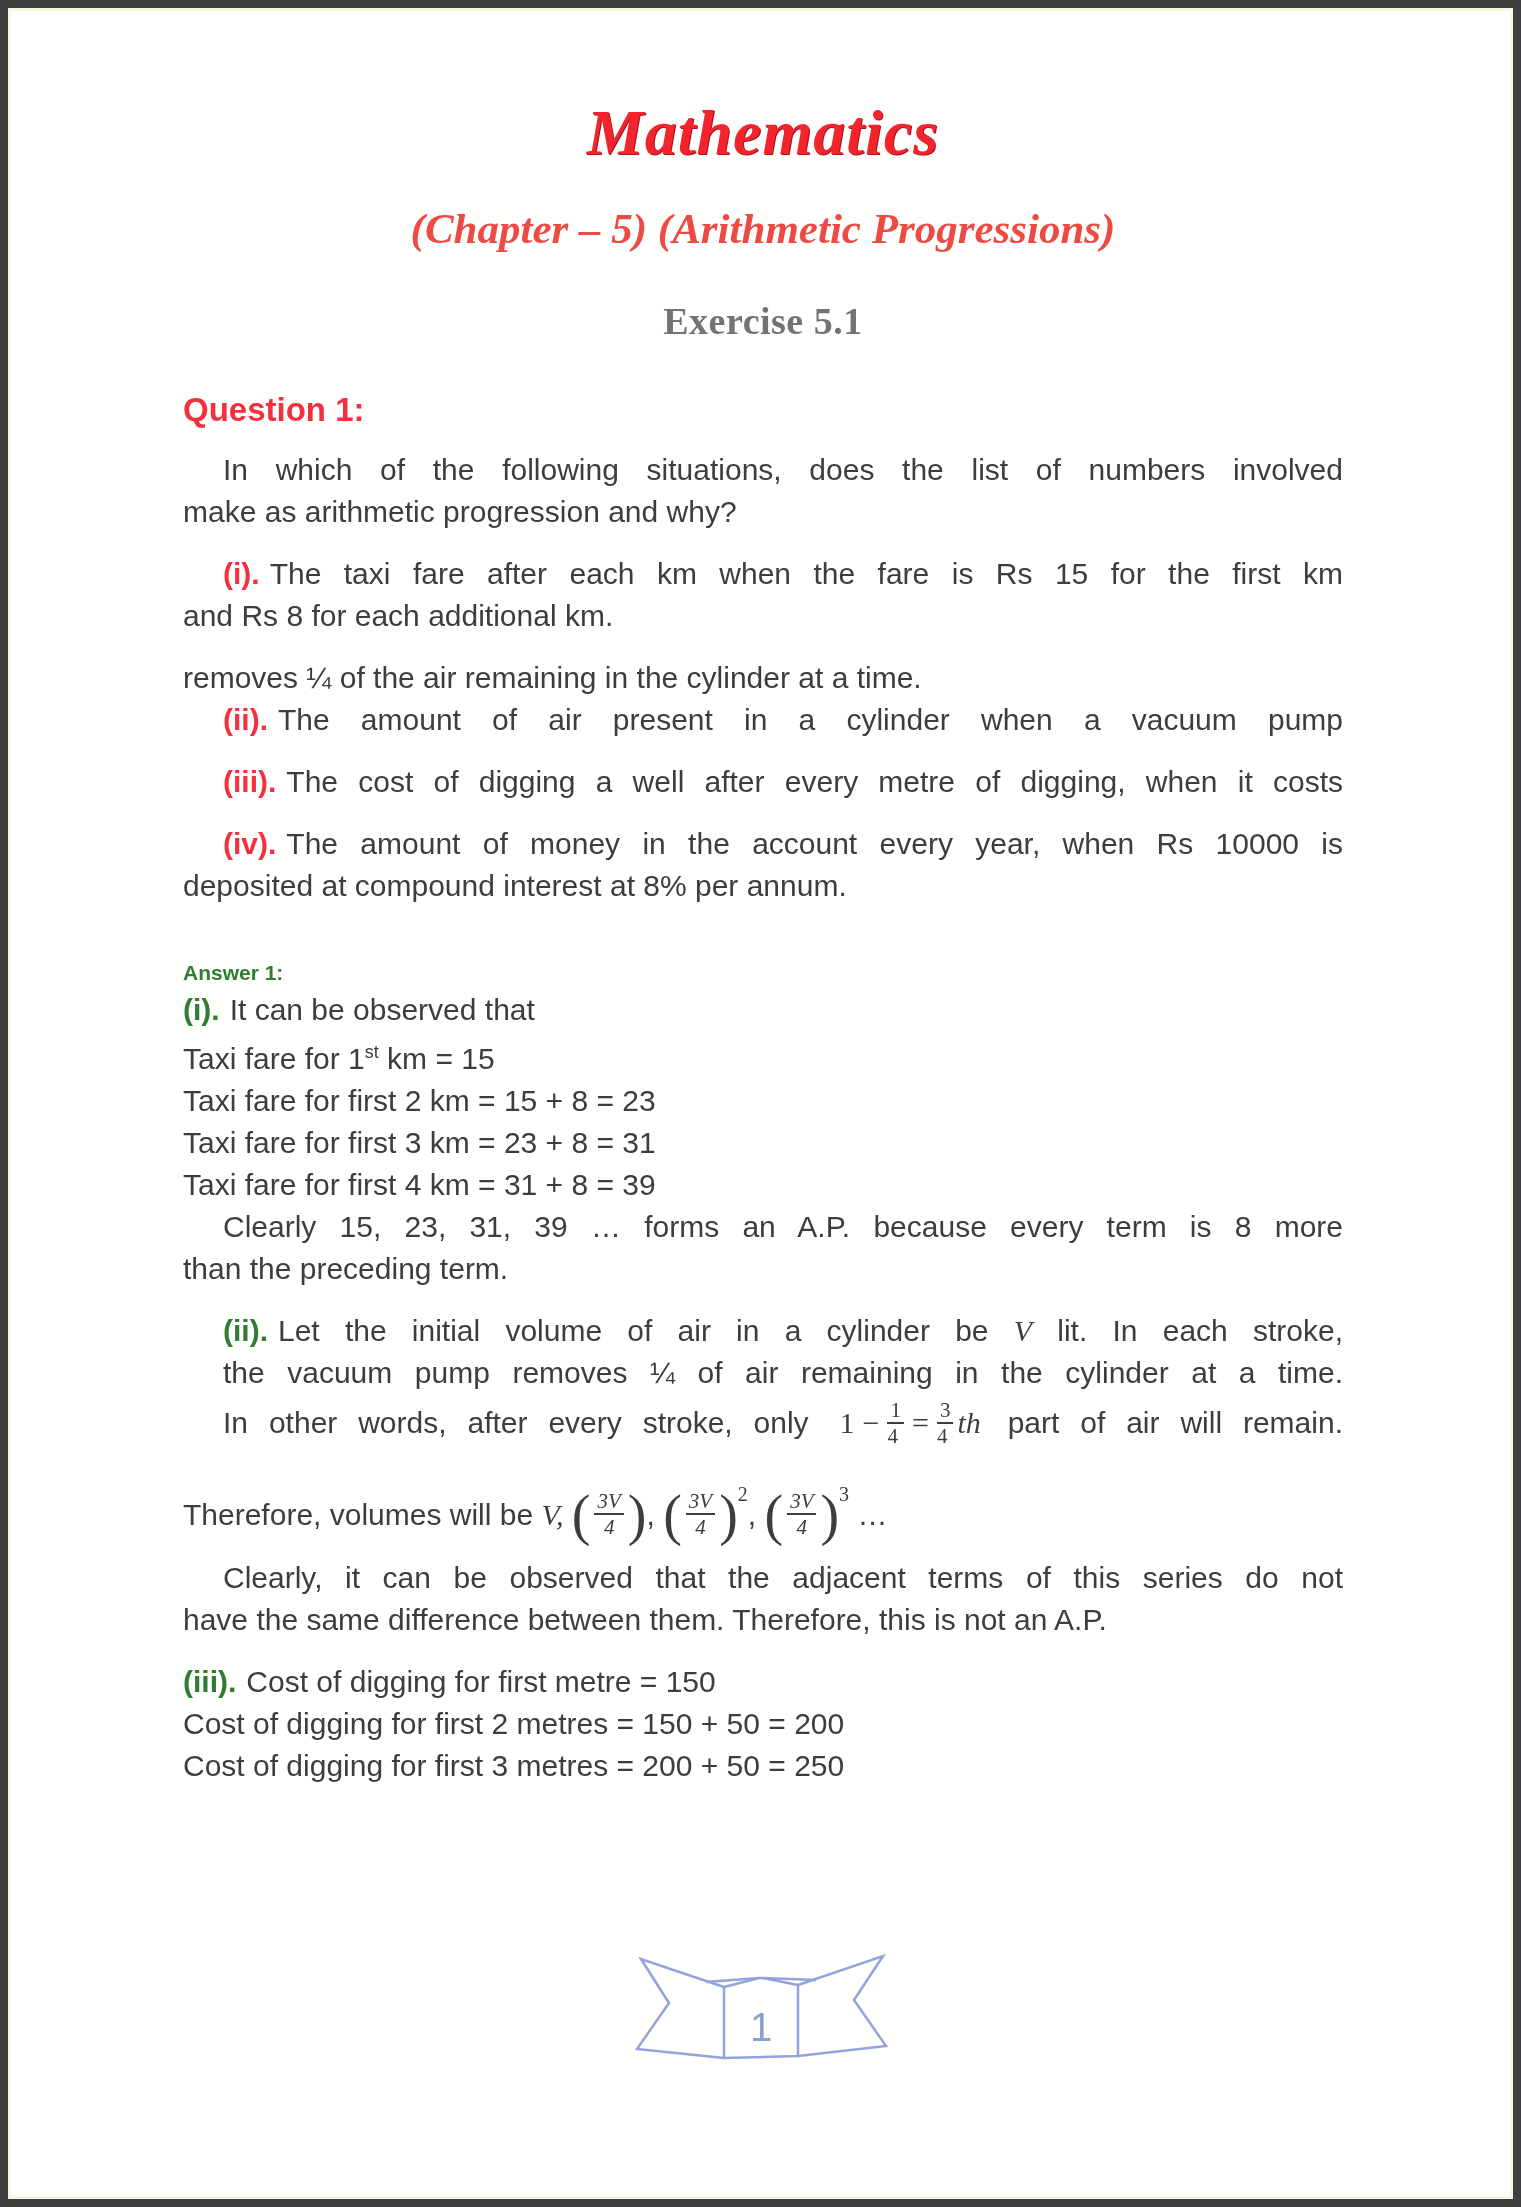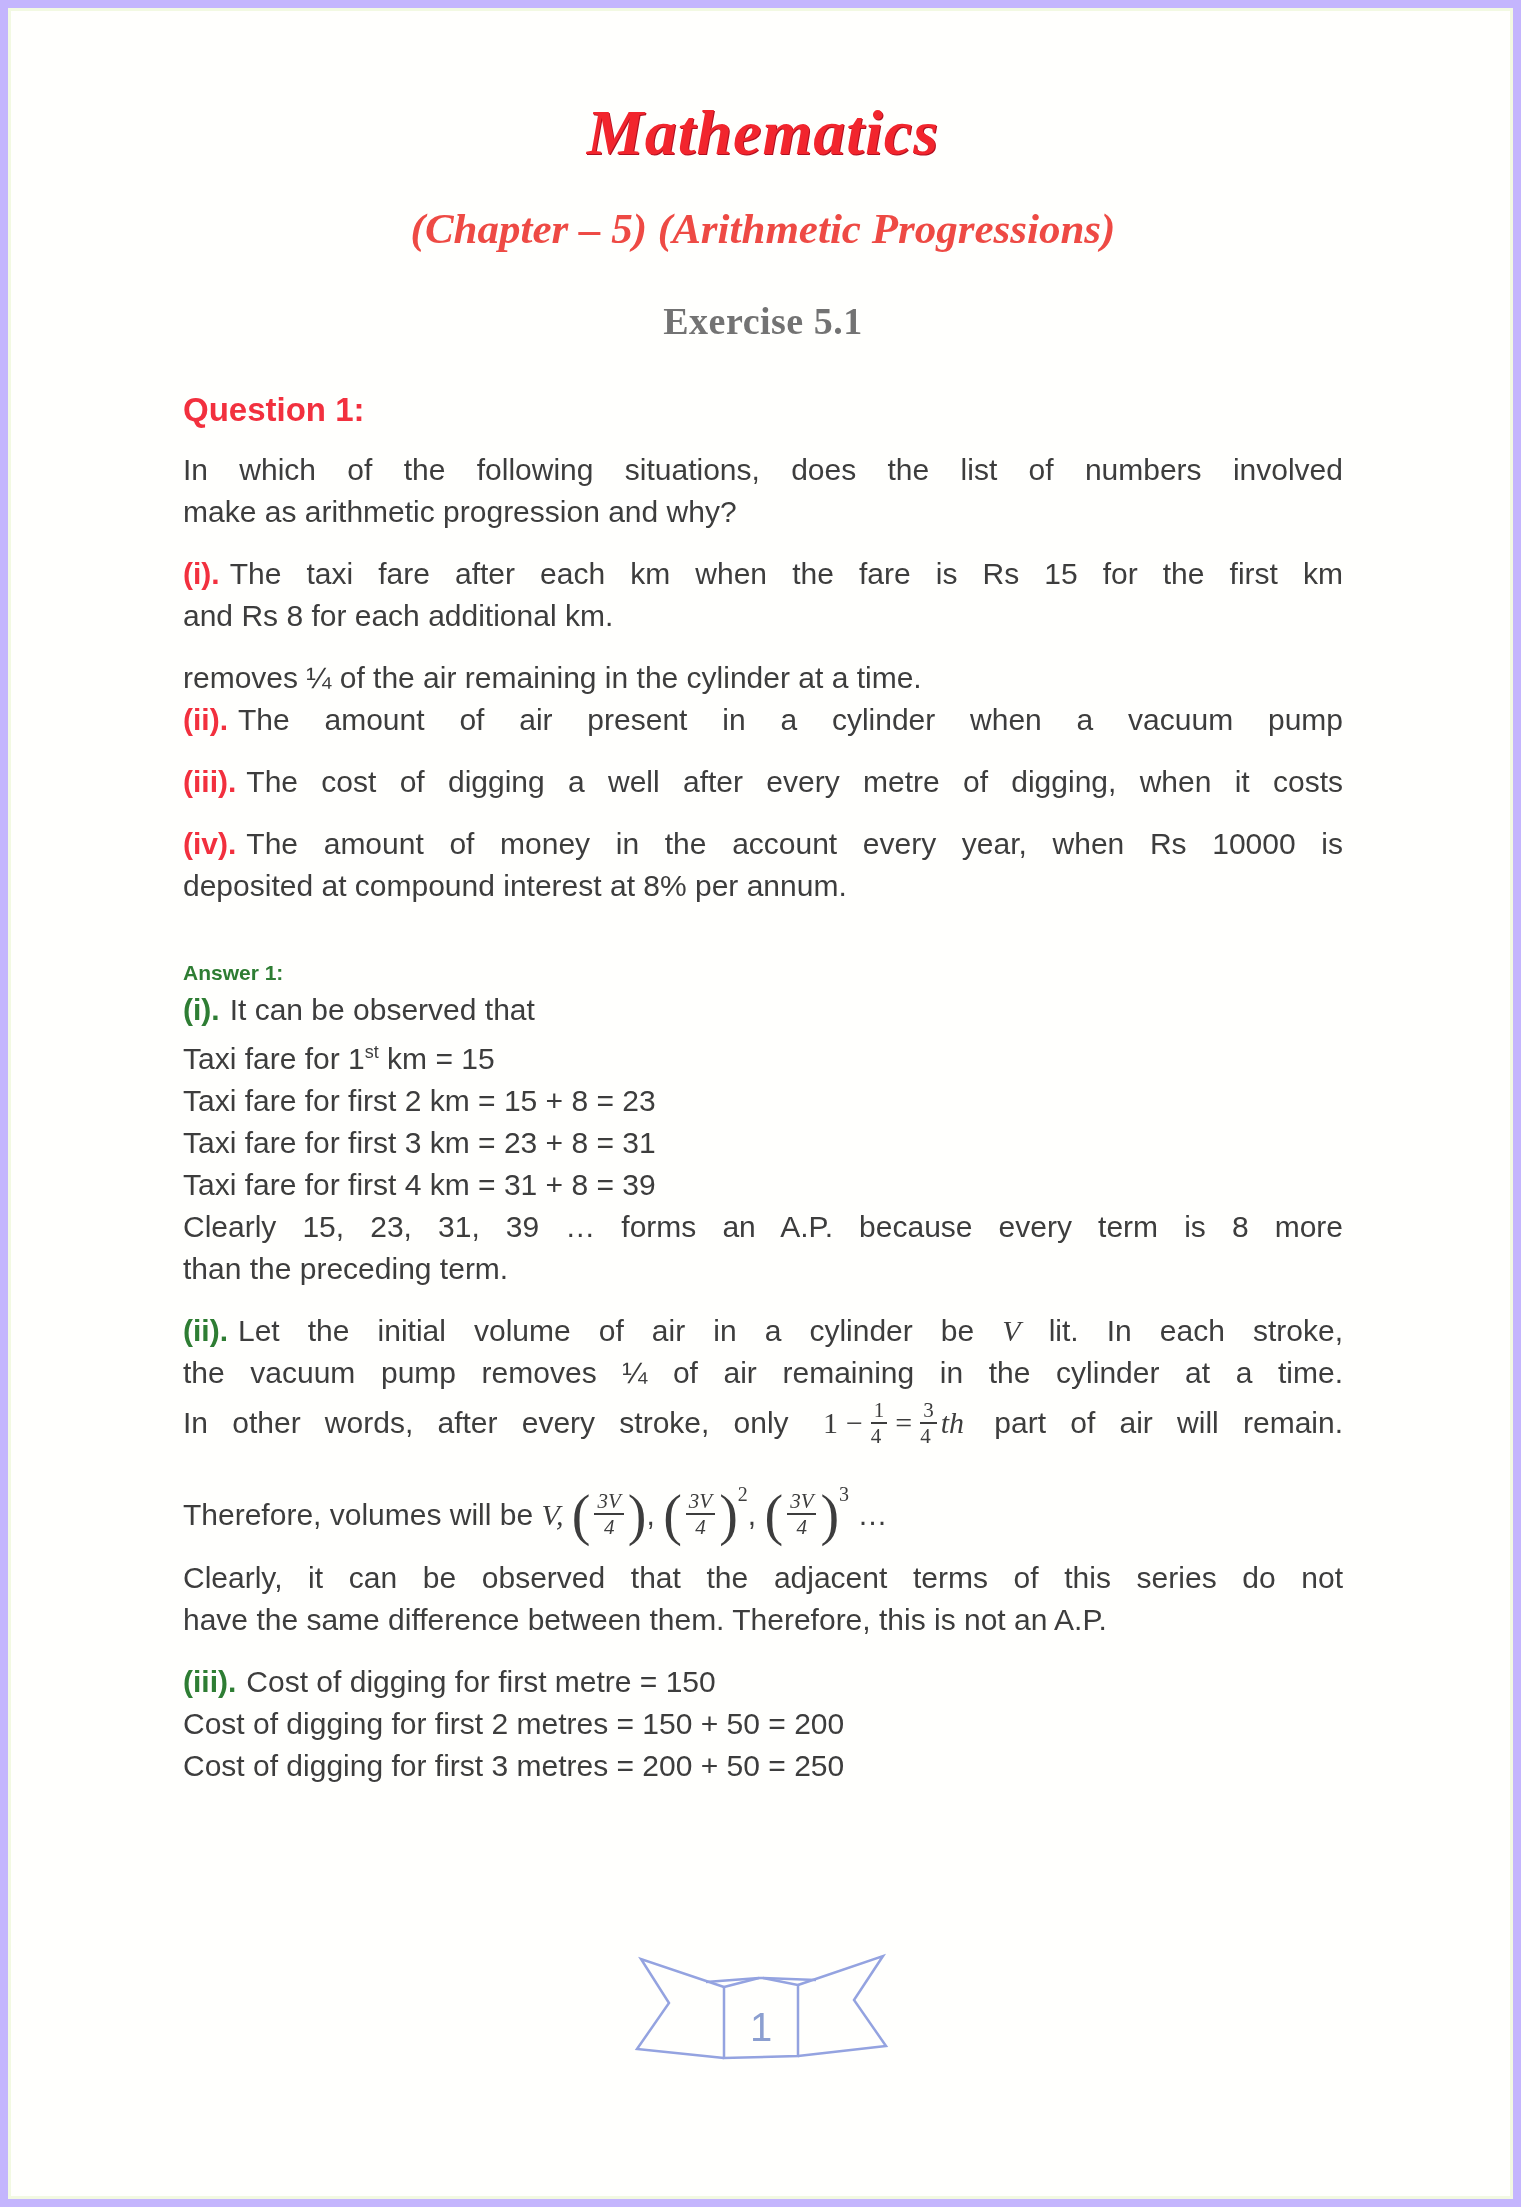--- a/index.html
+++ b/index.html
@@ -1,20 +1,20 @@
 <!DOCTYPE html>
 <html><head>
 <meta charset="utf-8">
 <style>
   html,body{margin:0;padding:0;background:#ffffff;}
   .page{
     position:relative;
     width:1521px;height:2207px;
     box-sizing:border-box;
-    border:8px solid #c4b5fd;
+    border:8px solid #404040;
     box-shadow:inset 0 0 0 3px #f2f9e2;
     background:#fffffd;
     overflow:hidden;
     font-family:"Liberation Sans", sans-serif;
   }
   .content{padding:0 170px 0 175px;}
   .doc-title{
     margin-top:88px;text-align:center;
     font-family:"Liberation Serif", serif;font-style:italic;font-weight:bold;
     font-size:64px;color:#f2252d;letter-spacing:1px;
@@ -32,21 +32,21 @@
   .exercise{
     margin-top:46px;text-align:center;
     font-family:"Liberation Serif", serif;font-weight:bold;
     font-size:38px;color:#737373;letter-spacing:0.5px;
   }
   .q-heading{margin-top:48px;font-weight:bold;font-size:33px;color:#f2303e;}
   .ans-heading{margin-top:54px;font-weight:bold;font-size:21px;color:#2e7d33;}
   .para{margin-top:20px;}
   .tight{margin-top:4px;}
   .ln{font-size:30px;line-height:42px;color:#3d3d3d;text-align:justify;}
-  .j{text-align-last:justify;}
+  .j{text-align-last:justify;margin-left:40px;}
   .lbl{font-weight:bold;margin-right:10px;}
   .lbl-red{color:#f2303e;}
   .lbl-green{color:#2e7d33;}
   sup.st{font-size:0.6em;vertical-align:super;}
   .mvar{font-family:"Liberation Serif", serif;font-style:italic;}
   .mathf{font-family:"Liberation Serif", serif;margin:0 6px;white-space:nowrap;}
   .mathf .tok{margin:0 4px;}
   .frac{
     display:inline-block;text-align:center;vertical-align:middle;
     font-size:21px;line-height:1.05;position:relative;top:-3px;margin:0 4px;

